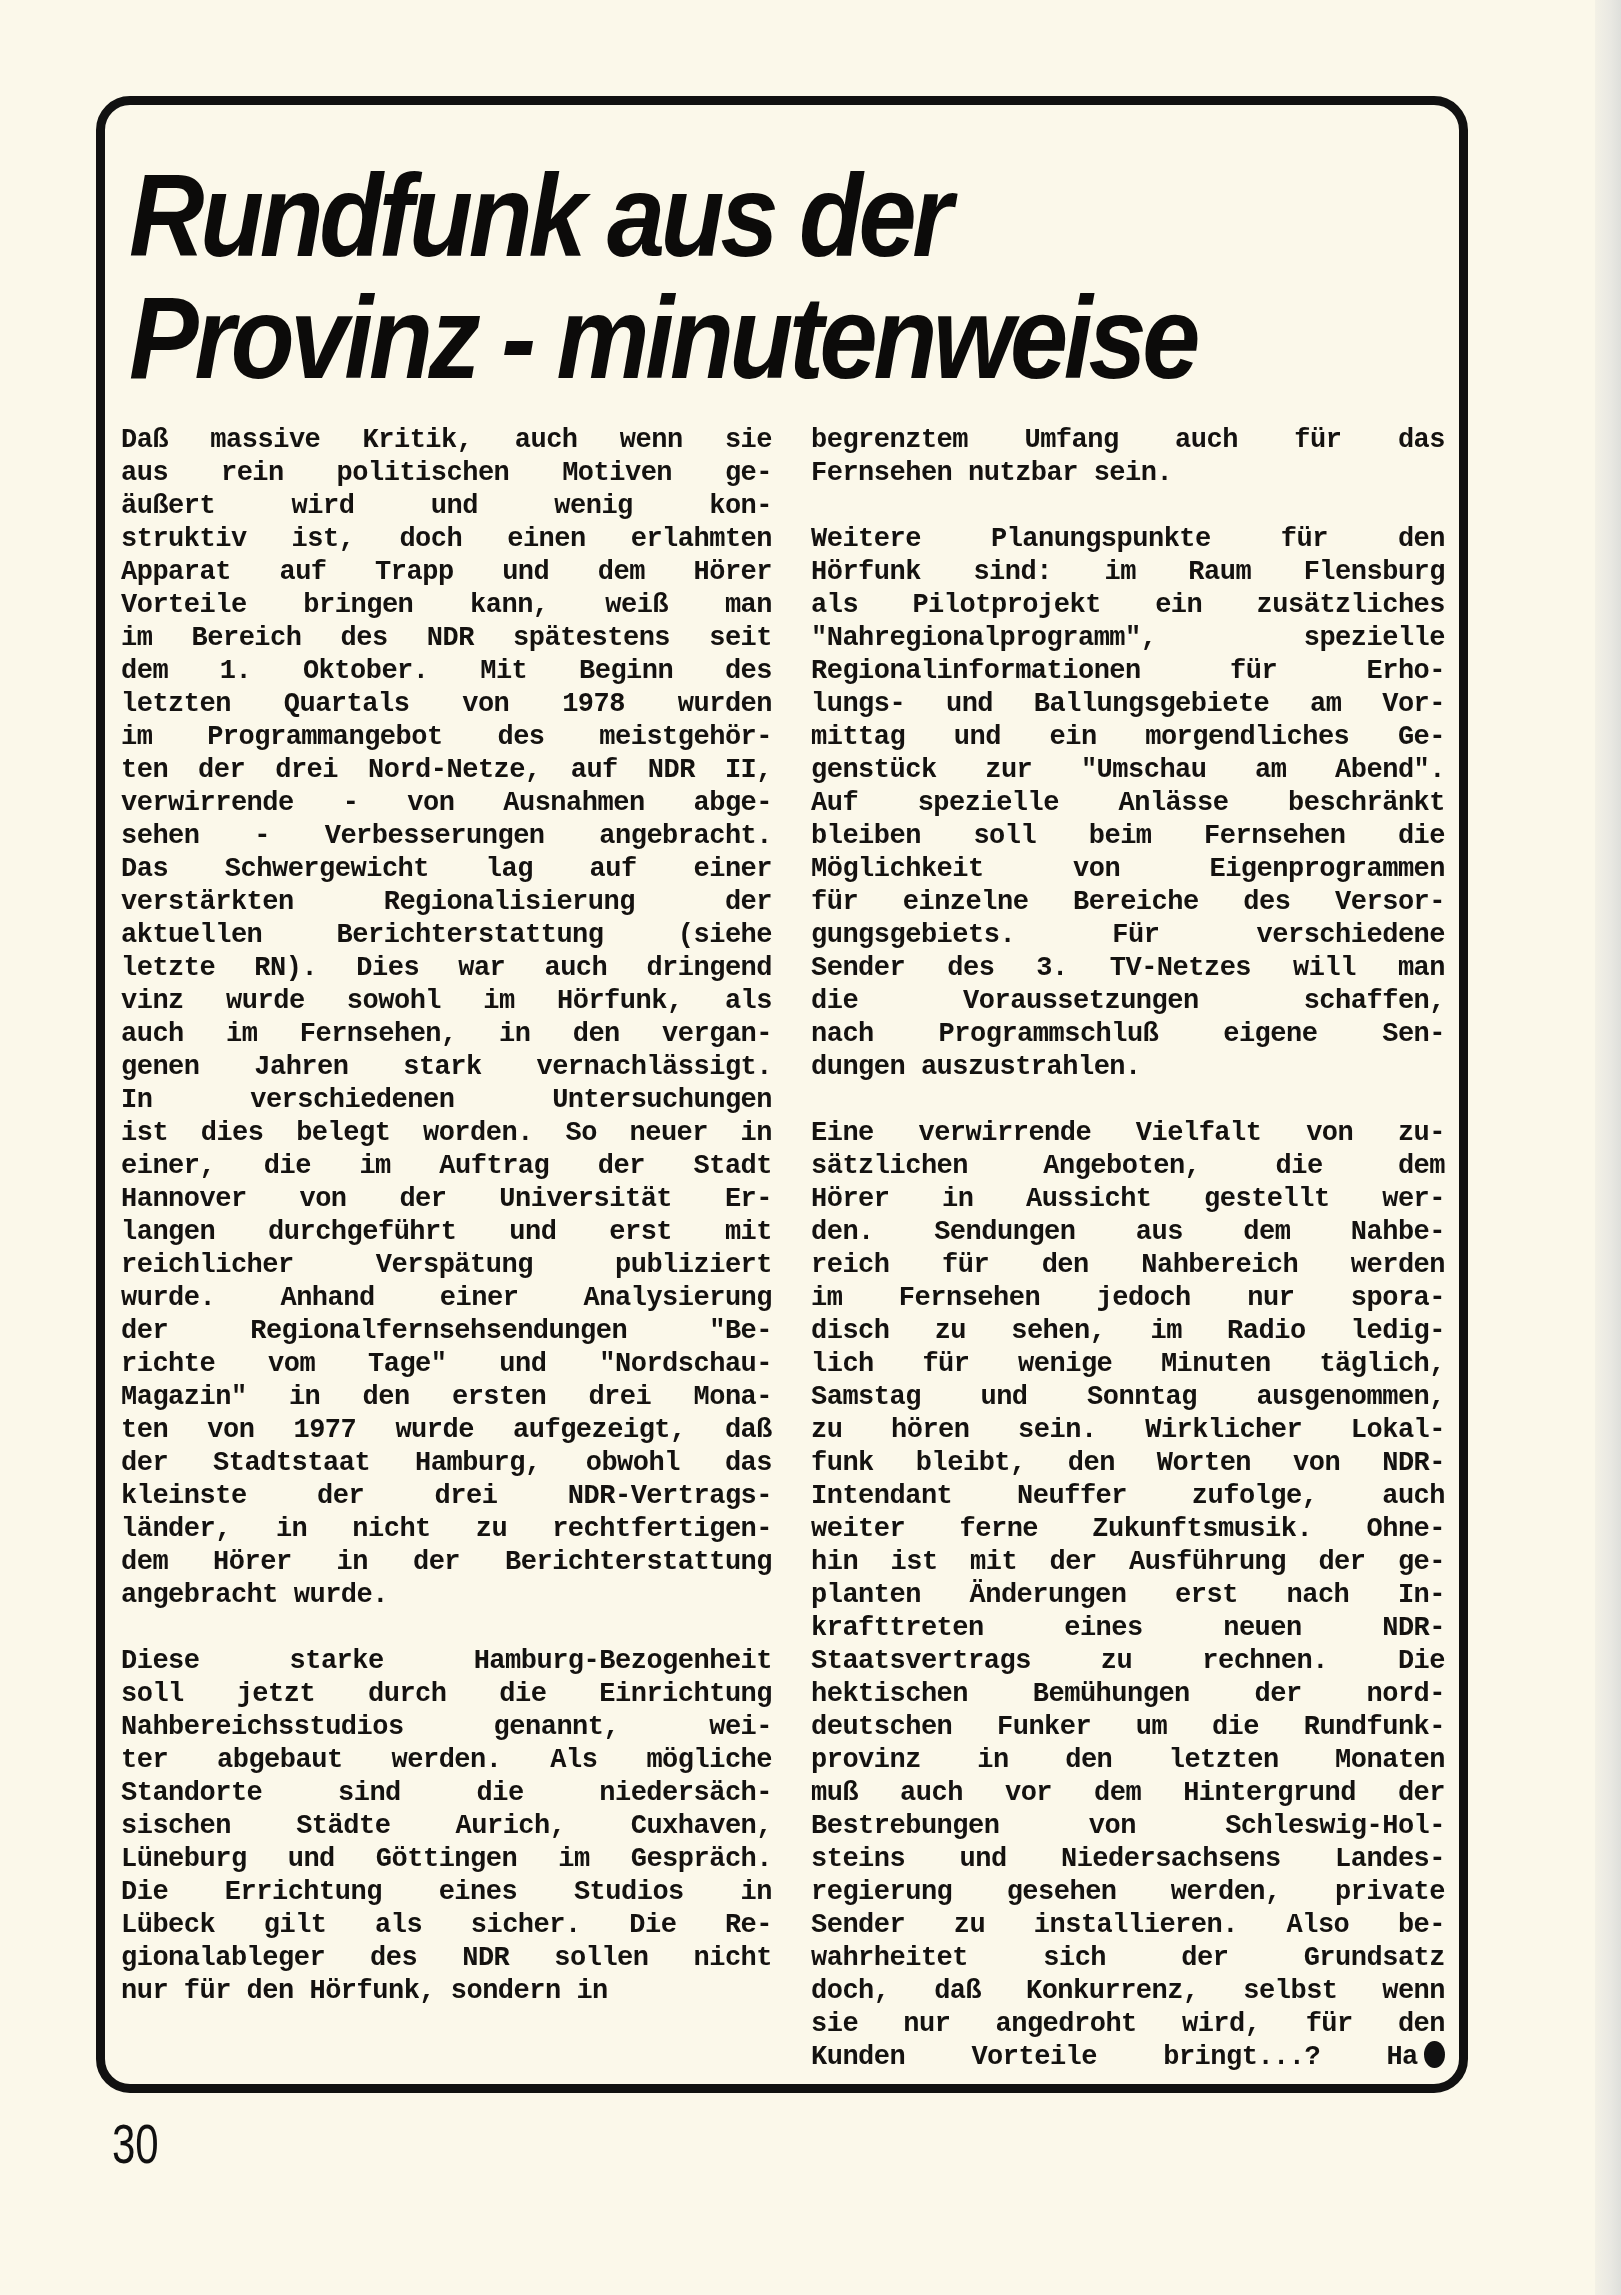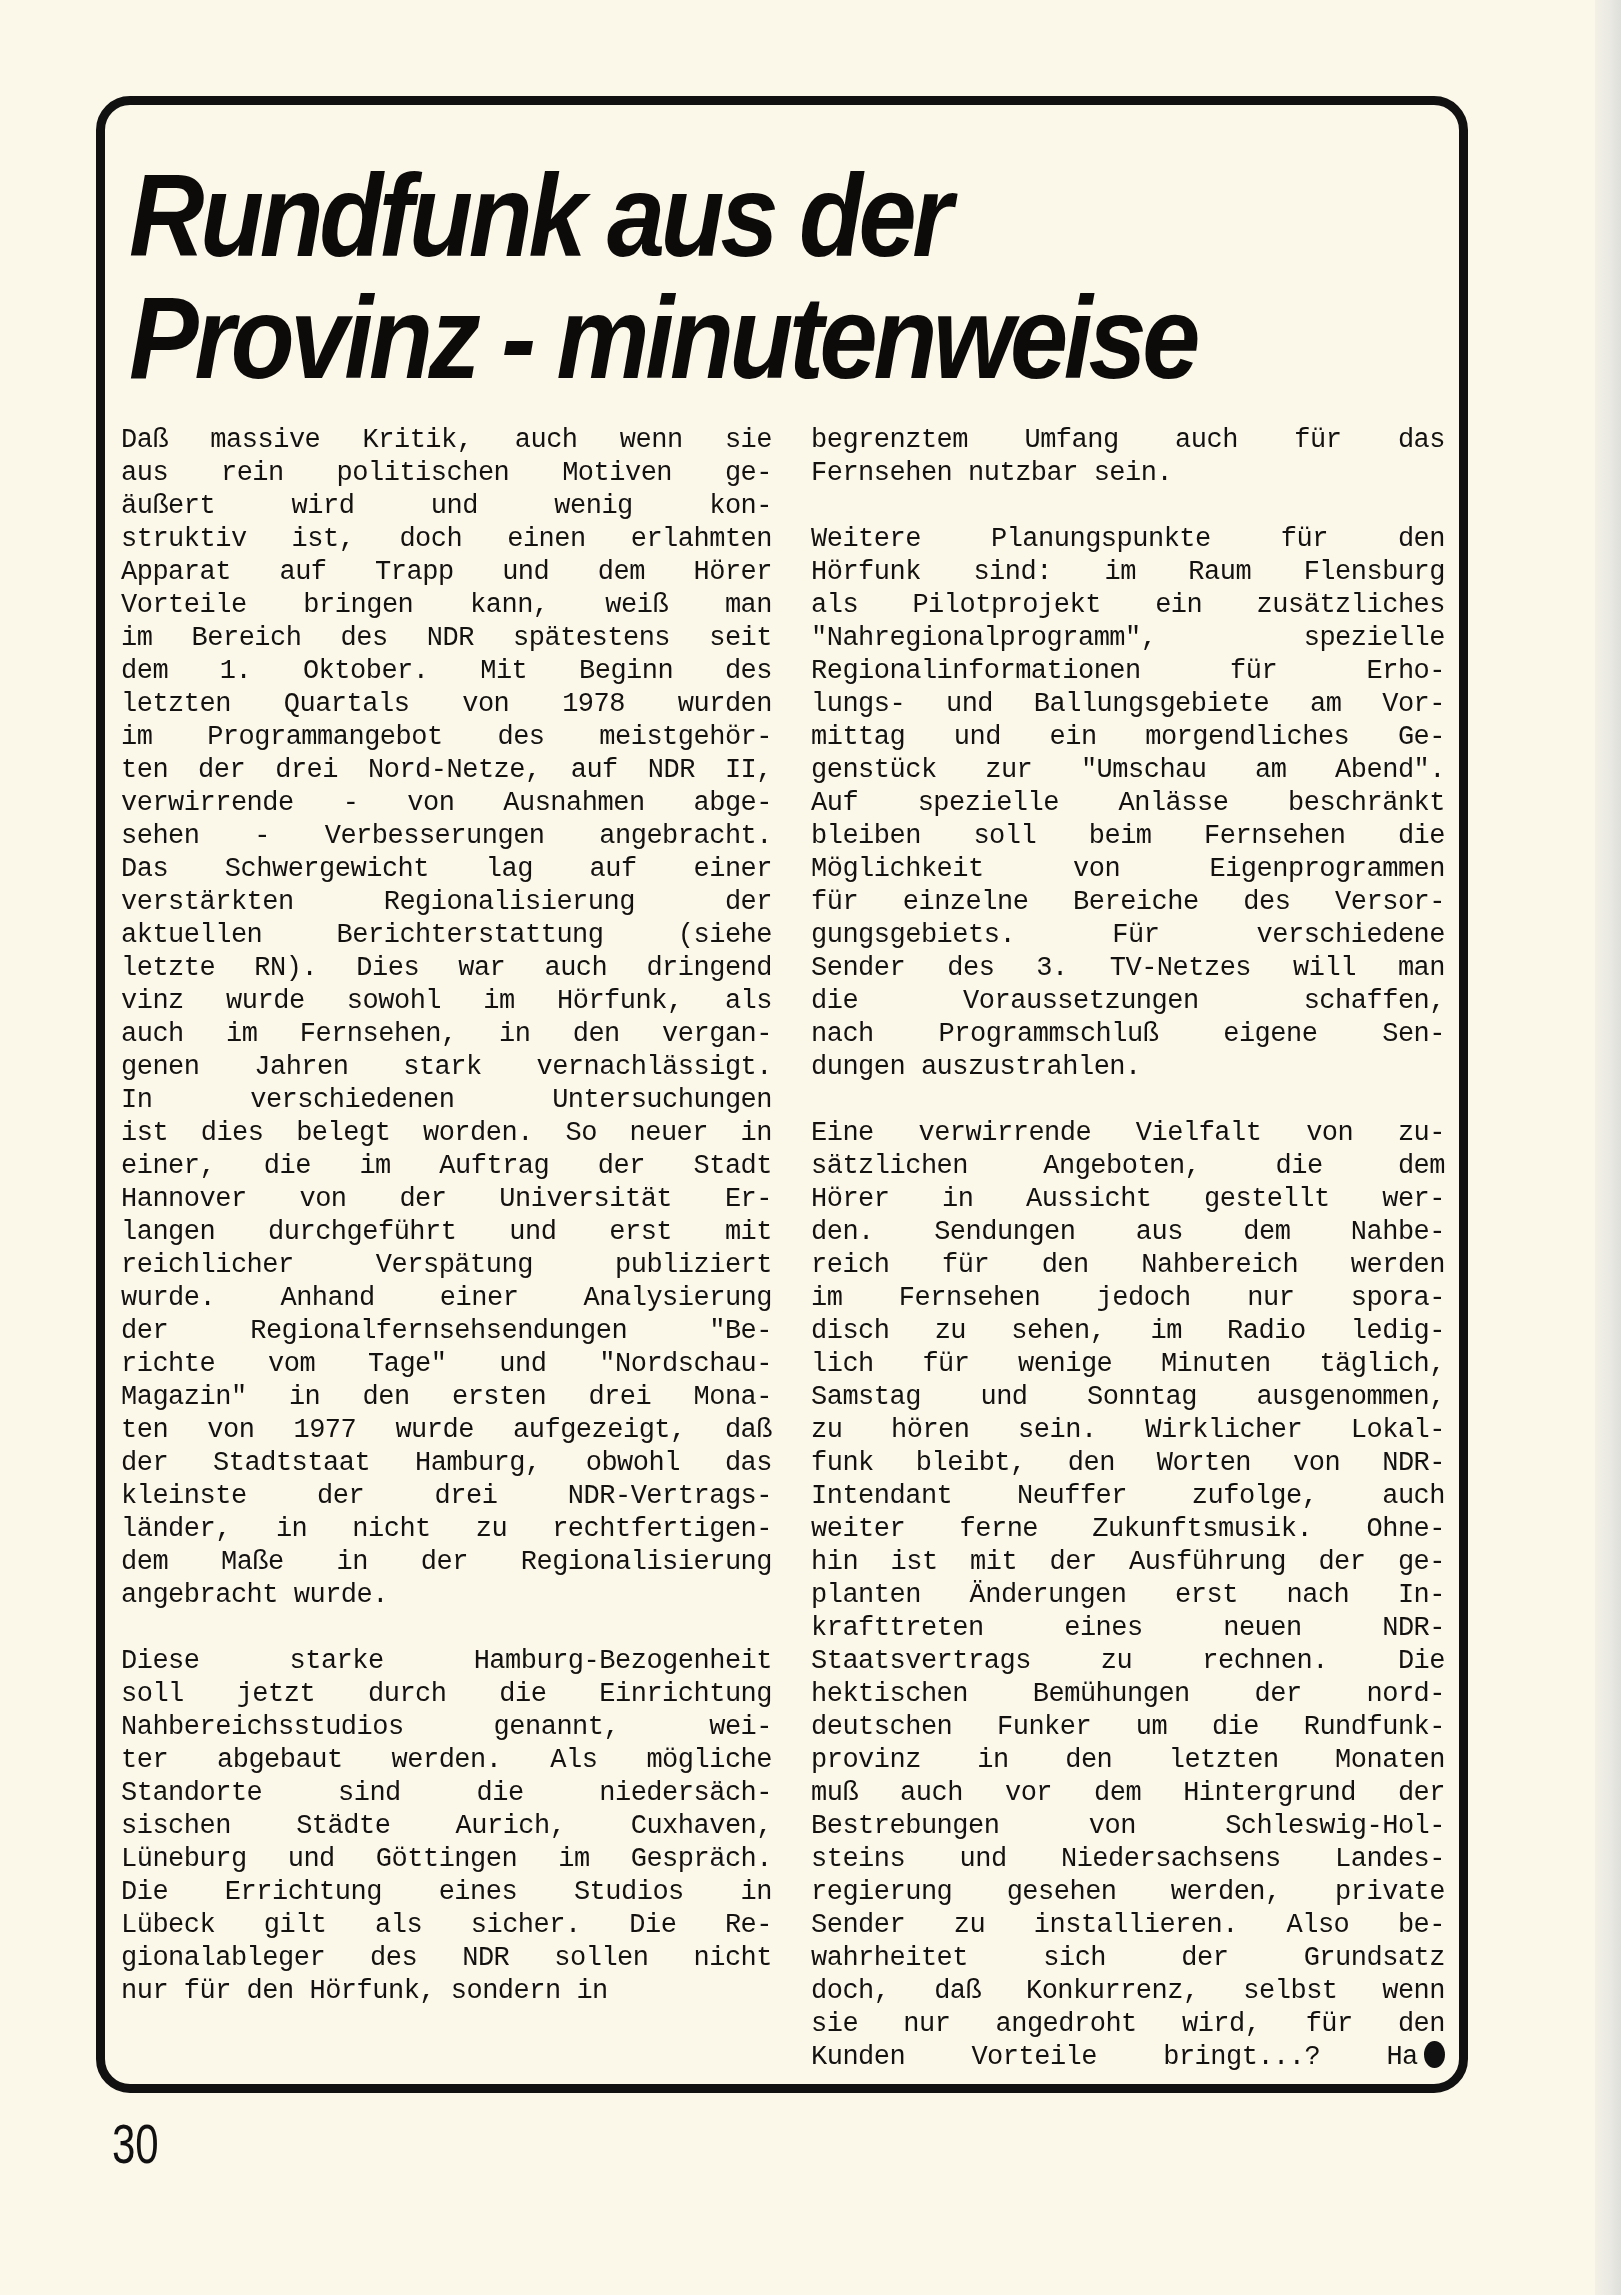--- a/index.html
+++ b/index.html
@@ -34,20 +34,21 @@
     transform-origin: left top;
     color: #0c0b0a;
     white-space: nowrap;
   }
   .headline .line { display: block; }
   .column {
     position: absolute; top: 424px;
     font-size: 27px; line-height: 33px;
     letter-spacing: -0.5px;
     text-align: justify;
+    font-weight: bold;
   }
   .col-left { left: 121px; width: 651px; }
   .col-right { left: 811px; width: 634px; }
   .para { margin: 0 0 33px 0; }
   .para .ln { display: block; text-align: justify; text-align-last: justify; white-space: nowrap; }
   .para .ln.last { text-align-last: left; }
   .end-mark {
     display: inline-block; width: 20.6px; height: 27px;
     background: #111; border-radius: 50%;
     vertical-align: -3.7px; margin-left: 6.6px;
@@ -101,21 +102,21 @@
       <span class="ln">langen durchgeführt und erst mit</span>
       <span class="ln">reichlicher Verspätung publiziert</span>
       <span class="ln">wurde. Anhand einer Analysierung</span>
       <span class="ln">der Regionalfernsehsendungen "Be-</span>
       <span class="ln">richte vom Tage" und "Nordschau-</span>
       <span class="ln">Magazin" in den ersten drei Mona-</span>
       <span class="ln">ten von 1977 wurde aufgezeigt, daß</span>
       <span class="ln">der Stadtstaat Hamburg, obwohl das</span>
       <span class="ln">kleinste der drei NDR-Vertrags-</span>
       <span class="ln">länder, in nicht zu rechtfertigen-</span>
-      <span class="ln">dem Maße in der Regionalisierung</span>
+      <span class="ln">dem Hörer in der Berichterstattung</span>
       <span class="ln last">angebracht wurde.</span>
     </div>
     <div class="para">
       <span class="ln">Diese starke Hamburg-Bezogenheit</span>
       <span class="ln">soll jetzt durch die Einrichtung</span>
       <span class="ln">Nahbereichsstudios genannt, wei-</span>
       <span class="ln">ter abgebaut werden. Als mögliche</span>
       <span class="ln">Standorte sind die niedersäch-</span>
       <span class="ln">sischen Städte Aurich, Cuxhaven,</span>
       <span class="ln">Lüneburg und Göttingen im Gespräch.</span>

